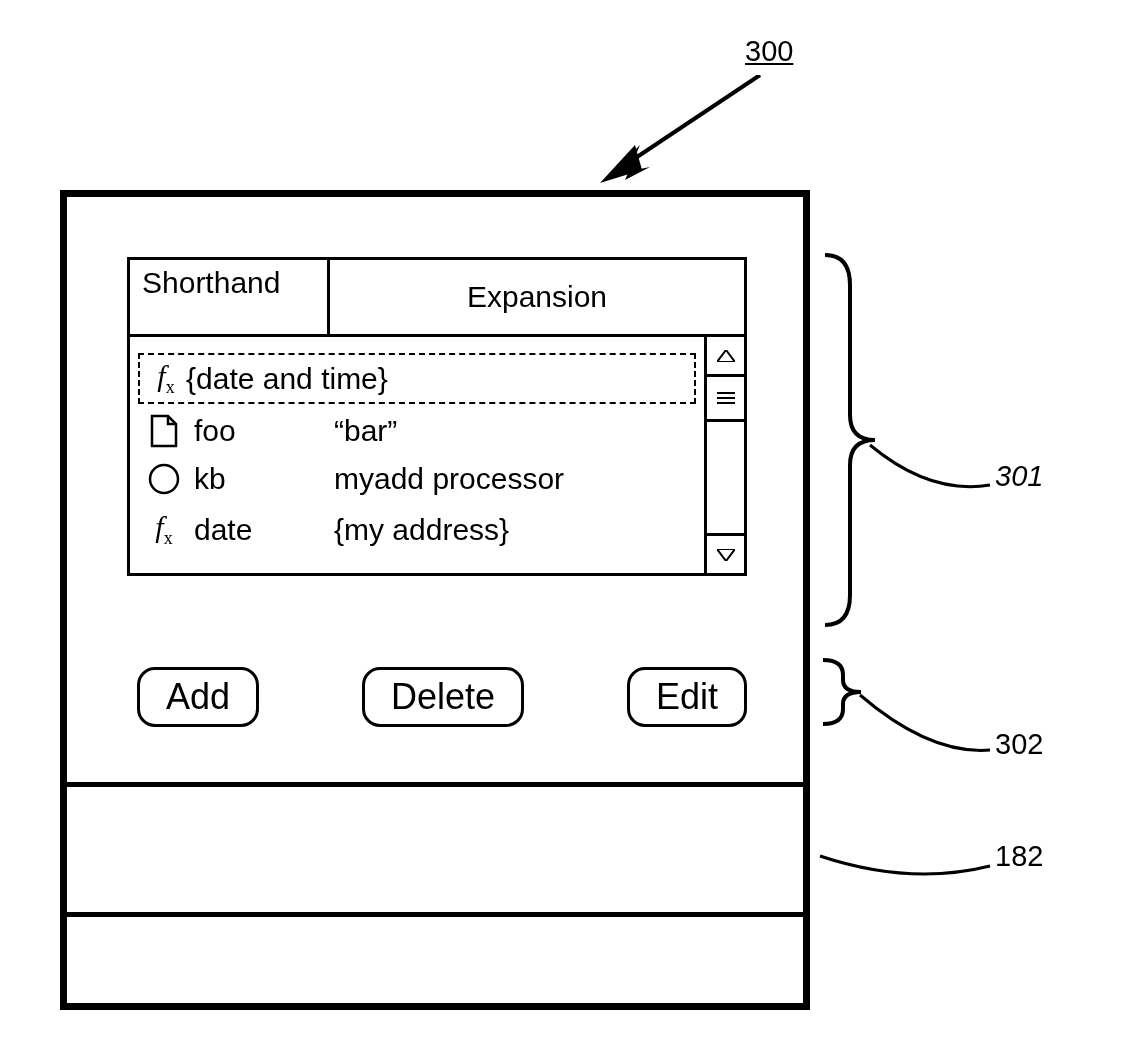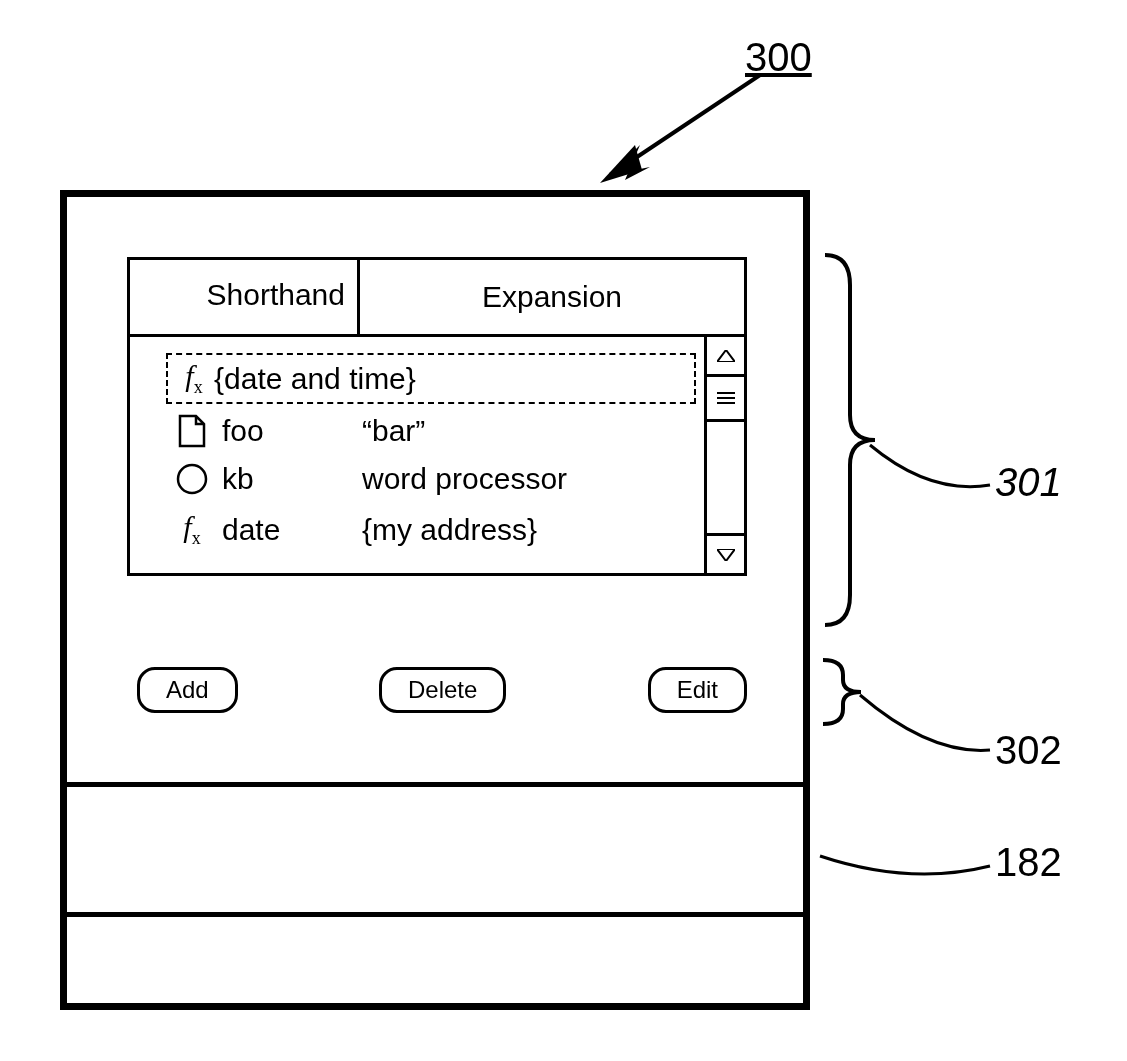--- a/index.html
+++ b/index.html
@@ -5,21 +5,21 @@
     * { box-sizing: border-box; margin: 0; padding: 0; }
     body {
       font-family: Arial, Helvetica, sans-serif;
       background: #fff;
       width: 1127px;
       height: 1061px;
       position: relative;
     }
     .ref-label {
       position: absolute;
-      font-size: 40px;
+      font-size: 29px;
       font-family: Arial, sans-serif;
     }
     .ref-300 {
       top: 35px;
       left: 745px;
       text-decoration: underline;
     }
     .arrow-300 {
       position: absolute;
       top: 75px;
@@ -41,35 +41,34 @@
       top: 60px;
       left: 60px;
       width: 620px;
       border: 3px solid #000;
     }
     .list-header {
       display: flex;
       border-bottom: 3px solid #000;
     }
     .hdr-shorthand {
-      width: 230px;
-      padding: 18px 12px;
+      width: 200px;
+      padding: 6px 12px;
       font-size: 30px;
       border-right: 3px solid #000;
-      text-align: right;
+      text-align: left;
     }
     .hdr-expansion {
       flex: 1;
       padding: 20px 12px;
       font-size: 30px;
       text-align: center;
     }
     .list-body-wrap {
       display: flex;
-      padding-left: 28px;
     }
     .list-body {
       flex: 1;
       padding: 10px 8px 14px 8px;
     }
     .row {
       display: flex;
       align-items: center;
       padding: 4px 6px;
       margin: 6px 0;
@@ -128,21 +127,21 @@
       top: 470px;
       left: 70px;
       width: 610px;
       display: flex;
       justify-content: space-between;
     }
     .btn {
       border: 3px solid #000;
       border-radius: 18px;
       padding: 6px 26px;
-      font-size: 24px;
+      font-size: 36px;
       background: #fff;
     }
     .hdivider {
       position: absolute;
       left: 0;
       right: 0;
       border-top: 5px solid #000;
     }
     .d1 { top: 585px; }
     .d2 { top: 715px; }
@@ -185,21 +184,21 @@
           <span class="exp">“bar”</span>
         </div>
 
         <div class="row">
           <span class="ico">
             <svg width="34" height="34">
                 <circle cx="17" cy="17" r="14" fill="none" stroke="#000" stroke-width="2.5"></circle>
               </svg>
           </span>
           <span class="short">kb</span>
-          <span class="exp">word processor</span>
+          <span class="exp">myadd processor</span>
         </div>
 
         <div class="row">
           <span class="ico">
               <span class="fx">f<sub>x</sub></span>
             </span>
           <span class="short">date</span>
           <span class="exp">{my address}</span>
         </div>
 

